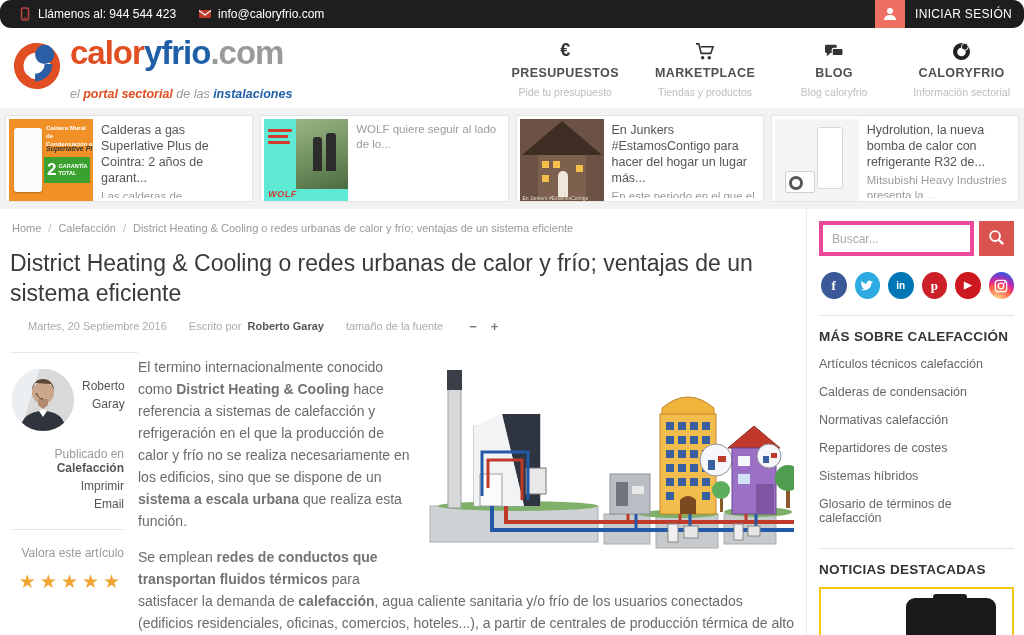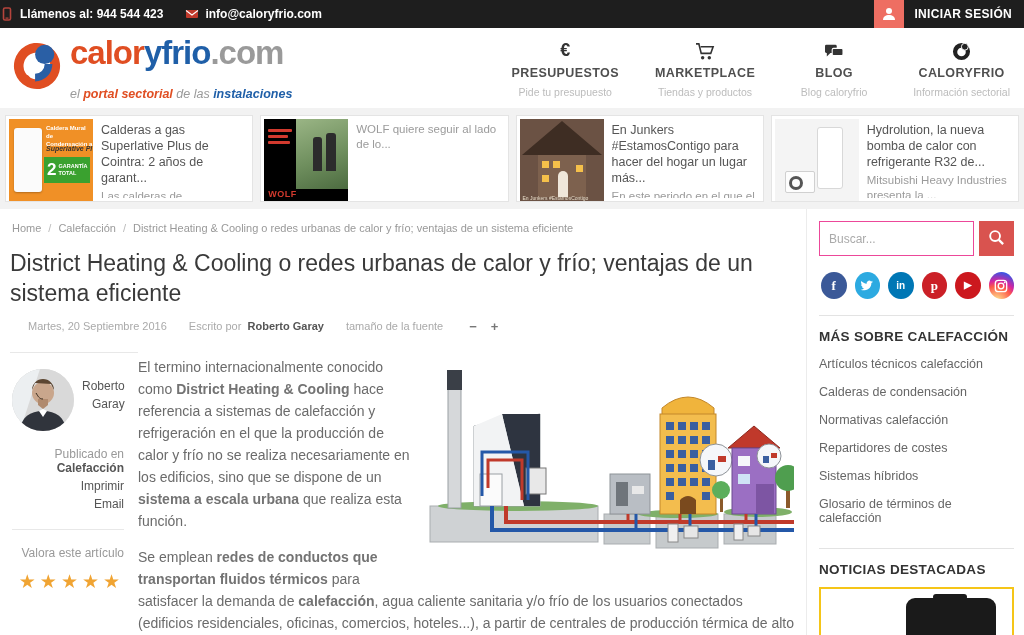--- a/index.html
+++ b/index.html
@@ -1,21 +1,21 @@
 <!DOCTYPE html>
 <html><head>
 <meta charset="utf-8">
 <style>
   * { margin:0; padding:0; box-sizing:border-box; }
   html,body { width:1024px; }
   body { font-family:"Liberation Sans", sans-serif; background:#fff; }
   .page { position:relative; width:1024px; height:635px; overflow:hidden; background:#fff; }
 
   
-  .topbar { height:28px; background:#1e1e1e; color:#fff; display:flex; align-items:center; font-size:12px; font-weight:bold; padding-left:0; }
+  .topbar { height:28px; background:#1e1e1e; color:#fff; display:flex; align-items:center; font-size:12px; font-weight:normal; padding-left:18px;border-radius:11px; }
   .topbar .grp { display:flex; align-items:center; gap:6px; margin-right:22px; }
   .topbar .ic { width:14px; height:14px; display:inline-flex; }
   .top-right { margin-left:auto; display:flex; align-items:center; height:28px; }
   .login-ic { width:30px; height:28px; background:#ee6e62; display:flex; align-items:center; justify-content:center; }
   .login-lb { padding:0 12px 0 10px; font-size:12px; letter-spacing:.3px; }
 
   
   .header { height:80px; display:flex; align-items:center; padding:0 14px 0 12px; }
   .logo { display:flex; align-items:center; gap:8px; cursor:pointer; }
   .logo-txt .l1 { font-size:33px; font-weight:bold; letter-spacing:-1px; line-height:1; }
@@ -42,21 +42,21 @@
   .csub { font-size:11.5px; color:#9b9b9b; line-height:1.3; }
 
   
   .img-cointra { background:#f09026; }
   .img-cointra .boiler { position:absolute; left:5px; top:9px; width:28px; height:64px; background:#fbfbfb; border-radius:3px; box-shadow:0 1px 2px rgba(0,0,0,.25); }
   .img-cointra .t1 { position:absolute; left:37px; top:6px; font-size:6px; color:#fff; font-weight:bold; line-height:1.3; }
   .img-cointra .t2 { position:absolute; left:37px; top:26px; font-size:7px; color:#333; font-weight:bold; font-style:italic; }
   .img-cointra .badge { position:absolute; left:35px; top:38px; width:46px; height:26px; background:#3aa12f; color:#fff; display:flex; align-items:center; padding-left:3px; gap:2px; }
   .img-cointra .badge .n { font-size:17px; font-weight:bold; }
   .img-cointra .badge .bt { font-size:5.5px; font-weight:bold; line-height:1.2; }
-  .img-wolf { background:#000000; }
+  .img-wolf { background:#5eead4;font-style:italic; }
   .img-wolf .photo { position:absolute; right:0; top:0; width:52px; height:70px; background:linear-gradient(160deg,#9ab585 0%,#6f8f5e 55%,#4c6b40 100%); }
   .img-wolf .fig1,.img-wolf .fig2 { position:absolute; background:#2c2c2c; border-radius:3px 3px 0 0; }
   .img-wolf .fig1 { right:26px; top:18px; width:9px; height:34px; }
   .img-wolf .fig2 { right:12px; top:14px; width:10px; height:38px; }
   .img-wolf .rl { position:absolute; left:4px; background:#d23a2e; height:3px; border-radius:1px; }
   .img-wolf .w { position:absolute; left:4px; bottom:4px; color:#d23a2e; font-size:9px; font-weight:bold; letter-spacing:.5px; }
   .img-junkers { background:#6b5244; }
   .img-junkers .roof { position:absolute; left:2px; top:2px; width:0; height:0; border-left:40px solid transparent; border-right:40px solid transparent; border-bottom:34px solid #3e2d23; }
   .img-junkers .body { position:absolute; left:18px; top:36px; width:48px; height:42px; background:#7d614e; }
   .img-junkers .win { position:absolute; width:7px; height:7px; background:#f5c04a; }
@@ -92,21 +92,21 @@
   .astars { margin-top:10px; font-size:19px; color:#f0a433; letter-spacing:4px; cursor:pointer; white-space:nowrap; }
 
   .tcol { flex:1; padding-top:4px; font-size:14px; color:#6b6b6b; line-height:22px; min-width:0; }
   .tcol p { margin-bottom:14px; }
   .tcol b { color:#737373; }
   .illus { float:right; width:366px; height:200px; margin:0 0 26px 14px; }
 
   
   .sidebar { width:218px; flex:0 0 218px; border-left:1px solid #ececec; padding:10px 10px 0 12px; }
   .srch { display:flex; gap:5px; margin-top:2px; }
-  .srch input { flex:1; height:35px; border:1px solid #ec4899; padding:0 9px; font-size:12px; color:#666; font-family:"Liberation Sans",sans-serif; outline:none; min-width:0; }
+  .srch input { flex:1; height:35px; border:4px solid #ec4899; padding:0 9px; font-size:12px; color:#666; font-family:"Liberation Sans",sans-serif; outline:none; min-width:0; }
   .srch input::placeholder { color:#aaa; }
   .srch button { width:35px; height:35px; background:#d9534f; border:none; cursor:pointer; display:flex; align-items:center; justify-content:center; }
   .socials { display:flex; gap:8px; margin:16px 0 0 2px; justify-content:center; }
   .soc { width:27px; height:27px; border-radius:50%; display:flex; align-items:center; justify-content:center; color:#fff; font-weight:bold; font-size:13px; cursor:pointer; font-family:"Liberation Serif",serif; }
   .s-fb{background:#3b5998;} .s-tw{background:#2caae1;} .s-li{background:#0077b5;font-size:10px;font-family:"Liberation Sans",sans-serif;} .s-pi{background:#cb2027;} .s-yt{background:#cc181e;} 
   .s-ig{background:radial-gradient(circle at 30% 110%, #fdf497 0%, #fd5949 45%, #d6249f 60%, #285AEB 90%);}
   .sb-sec { border-top:1px solid #e3e3e3; margin-top:16px; padding-top:13px; }
   .sb-h { font-size:13.5px; font-weight:bold; color:#333; letter-spacing:.3px; margin-bottom:6px; }
   .sb-l { display:block; font-size:12.5px; color:#666; padding:7px 0; text-decoration:none; cursor:pointer; }
   .newsbox { margin-top:10px; border:2px solid #f5c518; background:#fff; height:60px; position:relative; overflow:hidden; }

